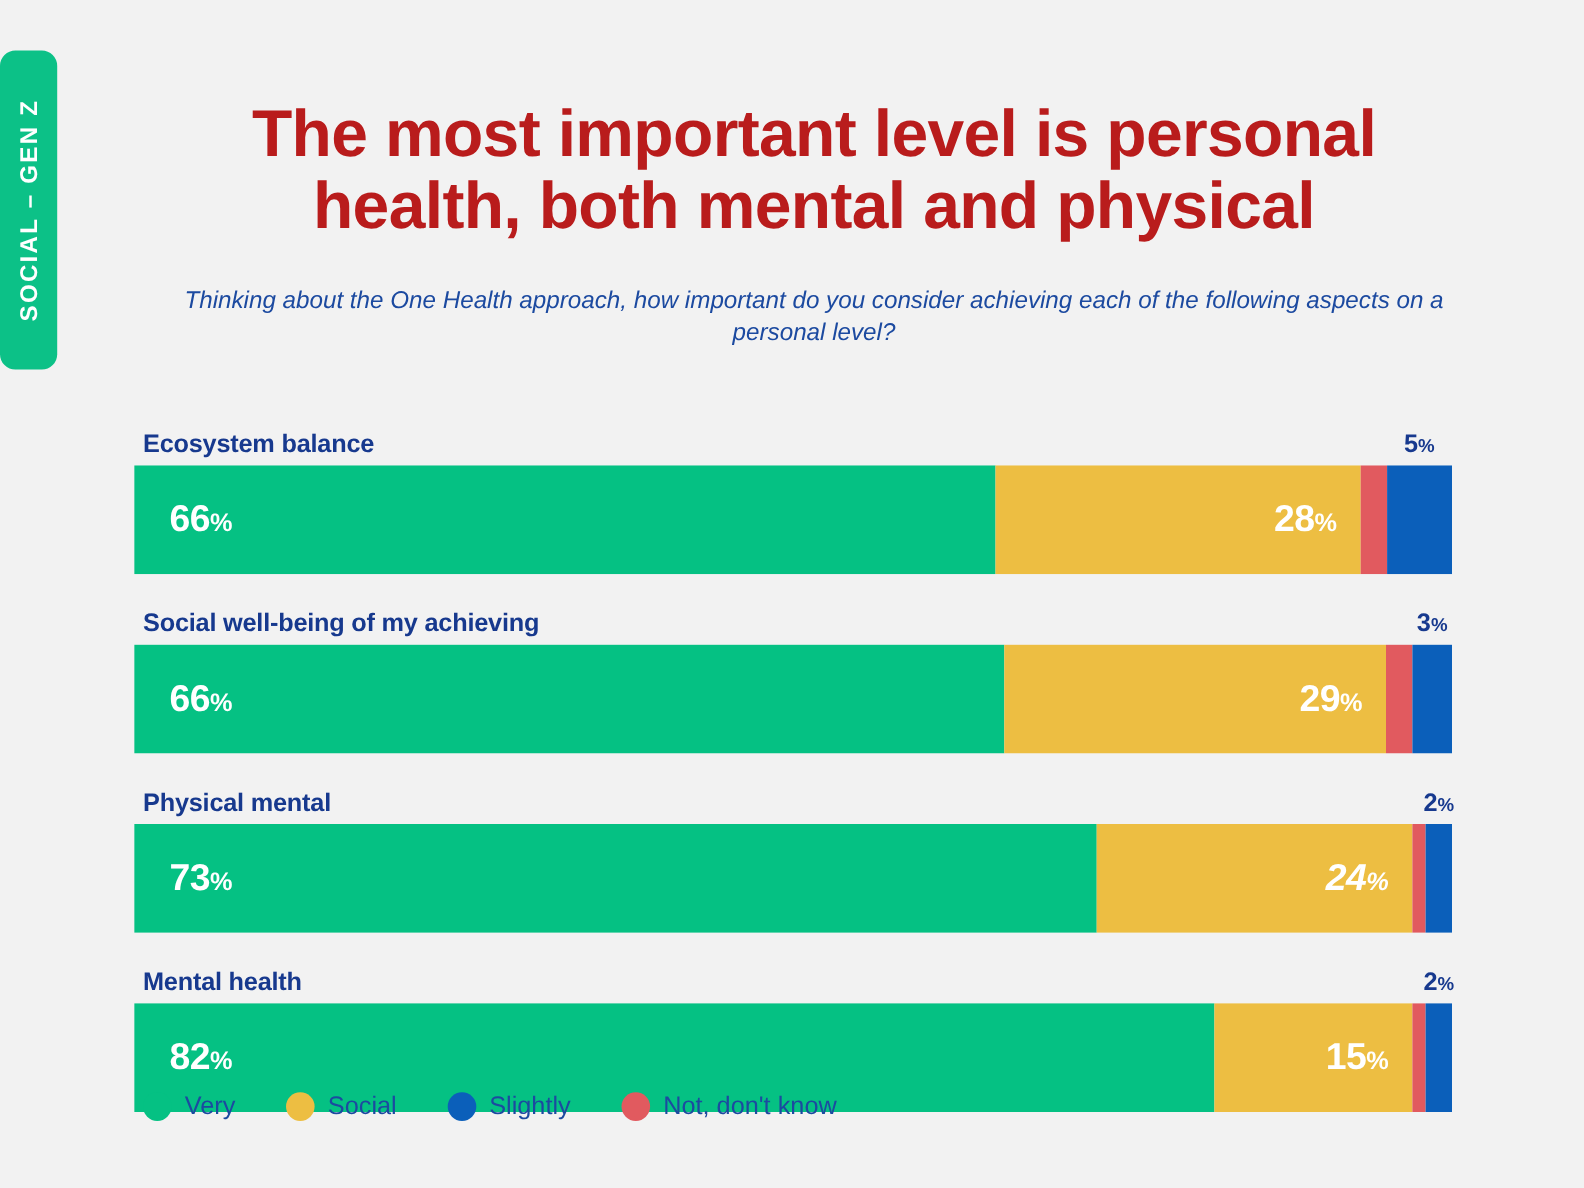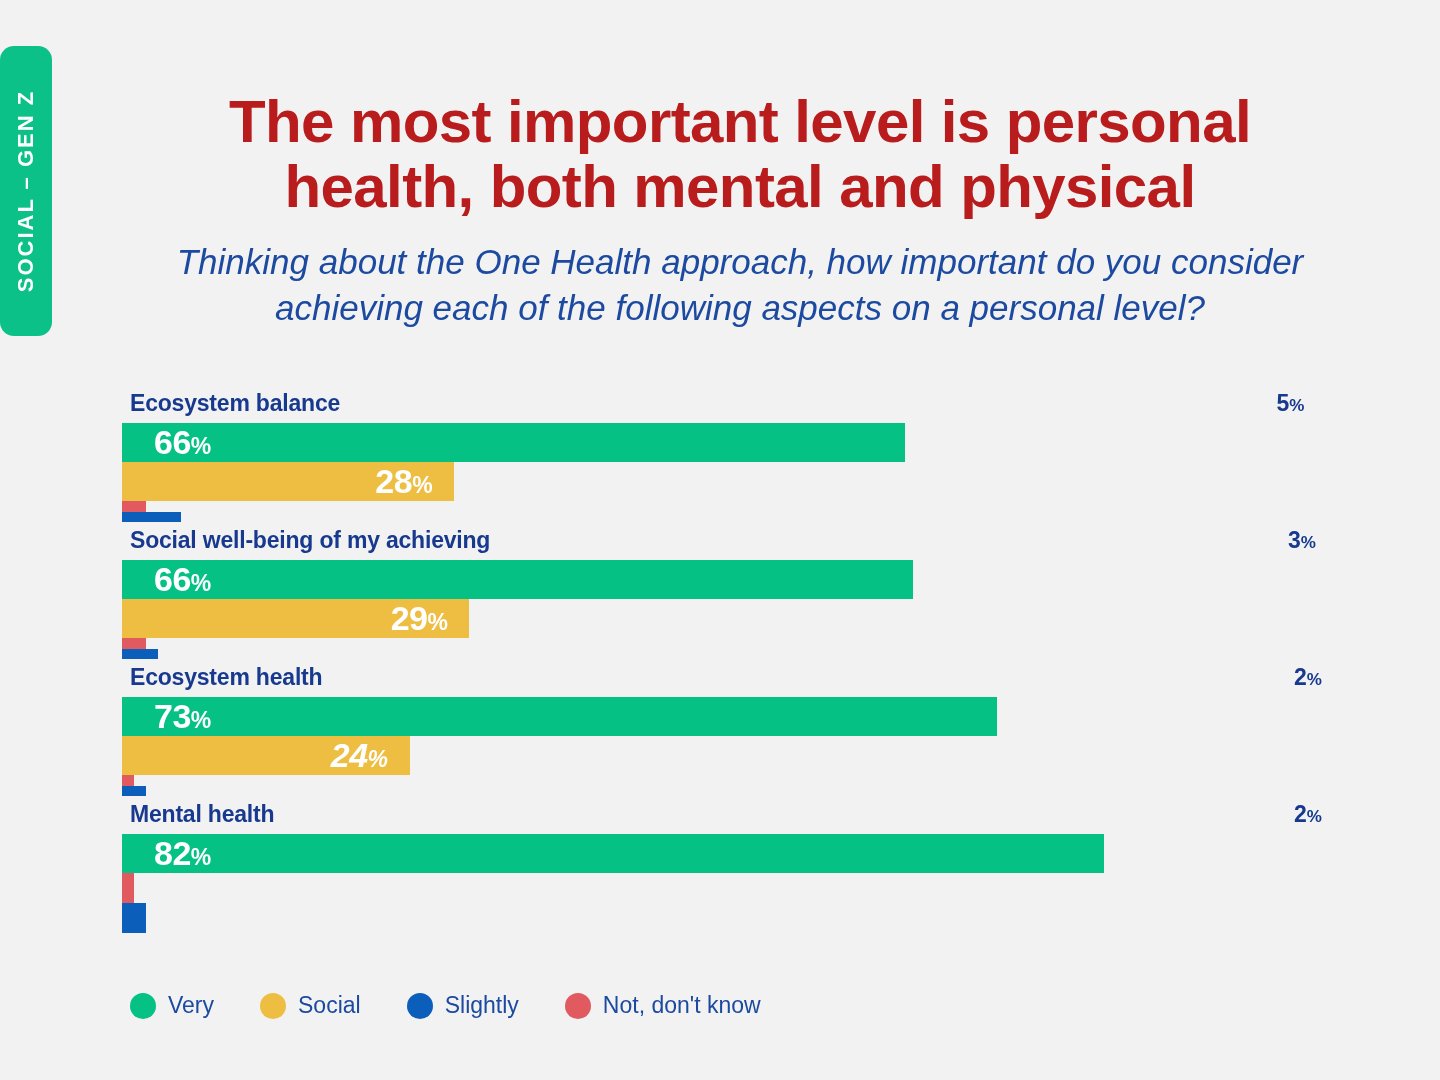--- a/index.html
+++ b/index.html
@@ -55,37 +55,37 @@
   }
   .title {
     color: #b91c1c;
     font-size: 60px;
     line-height: 1.08;
     font-weight: 800;
     letter-spacing: -0.6px;
     font-family: "Liberation Sans", sans-serif;
   }
   .subtitle {
-    margin-top: 19px;
+    margin-top: 38px;
     color: #1C4AA0;
-    font-size: 35px;
+    font-size: 22px;
     line-height: 1.33;
     font-style: italic;
     font-weight: 400;
     font-family: "Liberation Sans", sans-serif;
   }
 
   
   .chart {
     position: absolute;
     left: 122px;
     top: 385px;
     width: 1198px;
   }
-  .bar-group { }
+  .bar-group { margin-bottom: 26px; }
   .bar-header {
     position: relative;
     height: 32px;
     margin-bottom: 6px;
   }
   .bar-label {
     position: absolute;
     left: 8px;
     bottom: 0;
     color: #17398E;
@@ -105,21 +105,20 @@
     white-space: nowrap;
   }
   .bar-outer-value .pct { font-size: 17px; font-weight: 700; }
 
   .bar-track {
     position: relative;
     display: flex;
     width: 100%;
     height: 99px;
     overflow: hidden;
-    flex-direction: column;
   }
   .seg {
     height: 100%;
     position: relative;
     display: flex;
     align-items: center;
   }
   .seg-very   { background: #05C183; justify-content: flex-start; }
   .seg-fairly { background: #EDBE42; justify-content: flex-end; }
   .seg-slight { background: #0B5FBA; }
@@ -207,21 +206,21 @@
           </div>
           <div class="seg seg-fairly" style="width: 29%;">
             <span class="seg-value"><span>29</span><span class="pct">%</span></span>
           </div>
           <div class="seg seg-not" style="width: 2%;"></div>
           <div class="seg seg-slight" style="width: 3%;"></div>
         </div>
       </div>
       <div class="bar-group">
         <div class="bar-header">
-          <div class="bar-label">Ecosystem health</div>
+          <div class="bar-label">Physical mental</div>
           <div class="bar-outer-value" style="left: 99%;"><span>2</span><span class="pct">%</span></div>
         </div>
         <div class="bar-track">
           <div class="seg seg-very" style="width: 73%;">
             <span class="seg-value"><span>73</span><span class="pct">%</span></span>
           </div>
           <div class="seg seg-fairly" style="width: 24%; font-style: italic;">
             <span class="seg-value"><span>24</span><span class="pct">%</span></span>
           </div>
           <div class="seg seg-not" style="width: 1%;"></div>
@@ -230,20 +229,23 @@
       </div>
       <div class="bar-group">
         <div class="bar-header">
           <div class="bar-label">Mental health</div>
           <div class="bar-outer-value" style="left: 99%;"><span>2</span><span class="pct">%</span></div>
         </div>
         <div class="bar-track">
           <div class="seg seg-very" style="width: 82%; align-items: center;">
             <span class="seg-value"><span>82</span><span class="pct">%</span></span>
           </div>
+          <div class="seg seg-fairly" style="width: 15%;">
+            <span class="seg-value"><span>15</span><span class="pct">%</span></span>
+          </div>
           <div class="seg seg-not" style="width: 1%;"></div>
           <div class="seg seg-slight" style="width: 2%;"></div>
         </div>
       </div>
     </div>
 
   <div class="legend" id="legend">
       <div class="legend-item">
         <span class="legend-dot" style="background: rgb(5, 193, 131);"></span>
         <span class="legend-text">Very</span>

